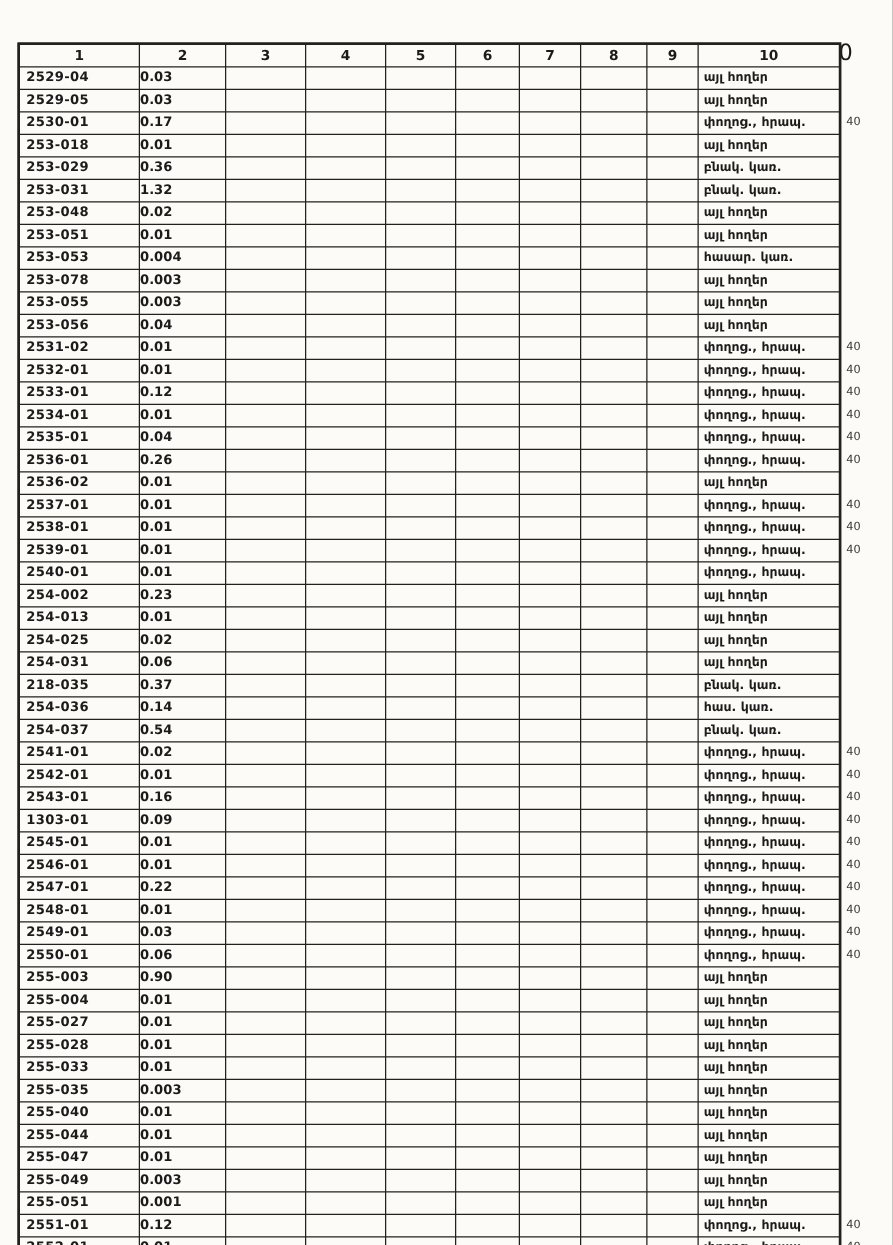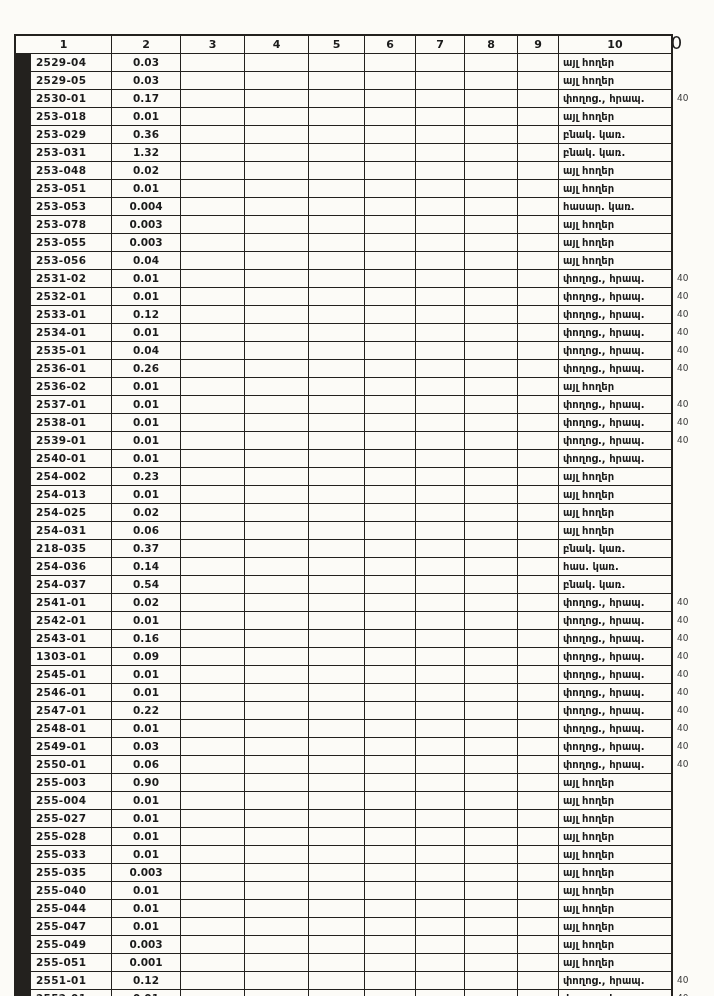--- a/index.html
+++ b/index.html
@@ -14,22 +14,22 @@
     position:absolute;left:14px;top:34px;
     display:grid;width:max-content;
     grid-template-columns:95px 68px 63px 63px 55px 50px 48px 52px 40px 112px;
     gap:1px;background:#23211e;border:2px solid #23211e;
   }
   .cell{
     background:#fcfbf7;height:17px;line-height:17px;font-size:10.5px;
     overflow:hidden;white-space:nowrap;
   }
   .hdr{text-align:center;font-weight:700;font-size:11px;}
-  .code{padding-left:5px;font-weight:700;letter-spacing:.3px;margin-left:15px;}
-  .val{text-align:center;font-weight:700;}
+  .code{padding-left:5px;font-weight:700;letter-spacing:.3px;}
+  .val{font-weight:700;}
   .use{padding-left:4px;font-size:10px;font-weight:700;}
   .notes{position:absolute;left:677px;top:34px;width:36px;}
   .note{position:absolute;left:0;font-size:9px;color:#3a3a3a;height:17px;line-height:17px;}
 </style>
 </head>
 <body>
 
 <div class="page">
   <div class="page-label">Էջ 30</div>
   <div class="grid" id="grid">

